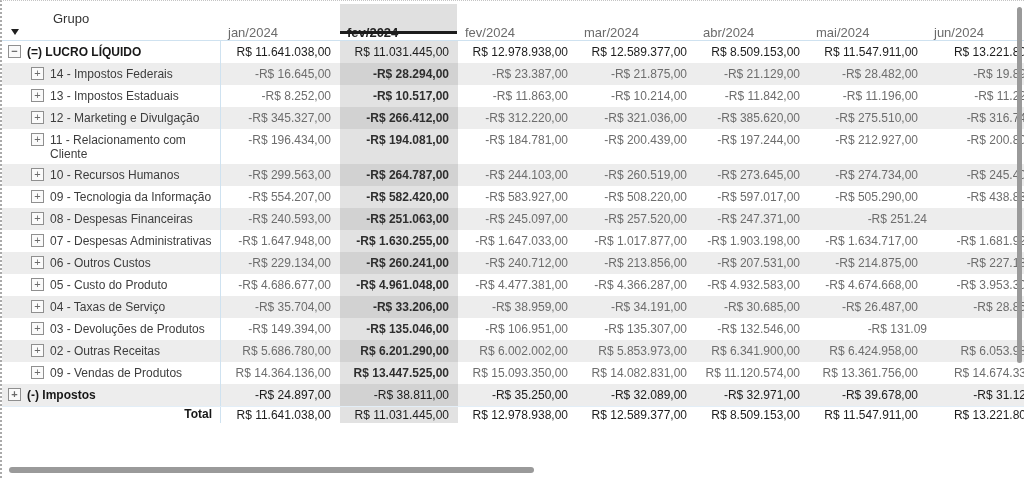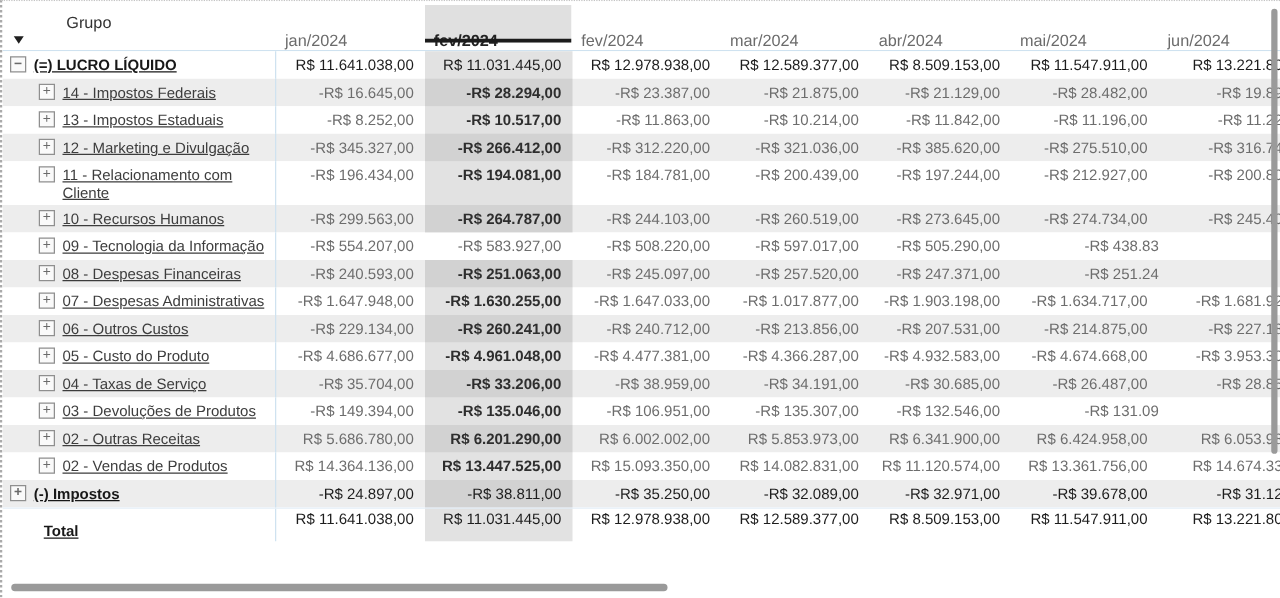--- a/index.html
+++ b/index.html
@@ -27,30 +27,30 @@
   .row { display:grid; grid-template-columns:219px 119px 118px 119px 119px 113px 118px 99px;
          min-height:22px; background:#fff; }
   .row.stripe { background:#ededed; }
   .labelcell { display:flex; align-items:flex-start; padding:4px 8px 3px 6px;
                border-right:1px solid #cfe2f0; font-size:12px; line-height:14px; color:#3d3d3d; }
   .row.lv1 .labelcell { padding-left:29px; }
   .row.noicon .labelcell { padding-left:33px; }
   .expbox { flex:0 0 13px; width:13px; height:13px; margin:0 6px 0 0; border:1px solid #8f8f8f;
             background:#fafafa; color:#6a6a6a; font-size:11px; line-height:11px; text-align:center;
             cursor:pointer; }
-  .lbl { flex:1 1 auto;text-decoration:underline; }
+  .lbl { flex:1 1 auto; }
   .row.boldrow .labelcell { color:#181818; font-weight:bold; }
   .val { font-size:12px; line-height:22px; color:#6d6d6d; text-align:right; padding-right:9px;
          white-space:nowrap; overflow:hidden; }
   .val.last { padding-right:0; }
   .val.sel { background:rgba(20,20,20,0.125); font-weight:bold; color:#2e2e2e; }
   .row.boldrow .val { color:#1d1d1d; font-weight:normal; }
   .row.total { min-height:16px; border-top:1px solid #e3eef7; }
   .row.total .val { line-height:16px; }
-  .row.total .labelcell { padding-top:11px; padding-bottom:1px; }
+  .row.total .labelcell { padding-top:0; padding-bottom:1px;text-align:right; }
 
   
   .vscroll { position:absolute; right:2px; top:6px; width:5px; height:356px;
              background:#9a9a9a; border-radius:3px; z-index:5; }
   .hscroll { position:absolute; left:7px; bottom:5px; width:525px; height:6px;
              background:#9a9a9a; border-radius:3px; z-index:5; }
 </style>
 </head>
 <body>
 
@@ -150,20 +150,21 @@
           <div class="val">-R$ 273.645,00</div>
           <div class="val">-R$ 274.734,00</div>
           <div class="val last">-R$ 245.40</div>
         </div>
         <div class="row lv1">
           <div class="labelcell">
             <span class="expbox">+</span>
             <span class="lbl">09 - Tecnologia da Informação</span>
           </div>
           <div class="val">-R$ 554.207,00</div>
+          <div class="val sel">-R$ 582.420,00</div>
           <div class="val">-R$ 583.927,00</div>
           <div class="val">-R$ 508.220,00</div>
           <div class="val">-R$ 597.017,00</div>
           <div class="val">-R$ 505.290,00</div>
           <div class="val last">-R$ 438.83</div>
         </div>
         <div class="row stripe lv1">
           <div class="labelcell">
             <span class="expbox">+</span>
             <span class="lbl">08 - Despesas Financeiras</span>
@@ -248,21 +249,21 @@
           <div class="val sel">R$ 6.201.290,00</div>
           <div class="val">R$ 6.002.002,00</div>
           <div class="val">R$ 5.853.973,00</div>
           <div class="val">R$ 6.341.900,00</div>
           <div class="val">R$ 6.424.958,00</div>
           <div class="val last">R$ 6.053.98</div>
         </div>
         <div class="row lv1">
           <div class="labelcell">
             <span class="expbox">+</span>
-            <span class="lbl">02 - Vendas de Produtos</span>
+            <span class="lbl">09 - Vendas de Produtos</span>
           </div>
           <div class="val">R$ 14.364.136,00</div>
           <div class="val sel">R$ 13.447.525,00</div>
           <div class="val">R$ 15.093.350,00</div>
           <div class="val">R$ 14.082.831,00</div>
           <div class="val">R$ 11.120.574,00</div>
           <div class="val">R$ 13.361.756,00</div>
           <div class="val last">R$ 14.674.33</div>
         </div>
         <div class="row stripe boldrow">

